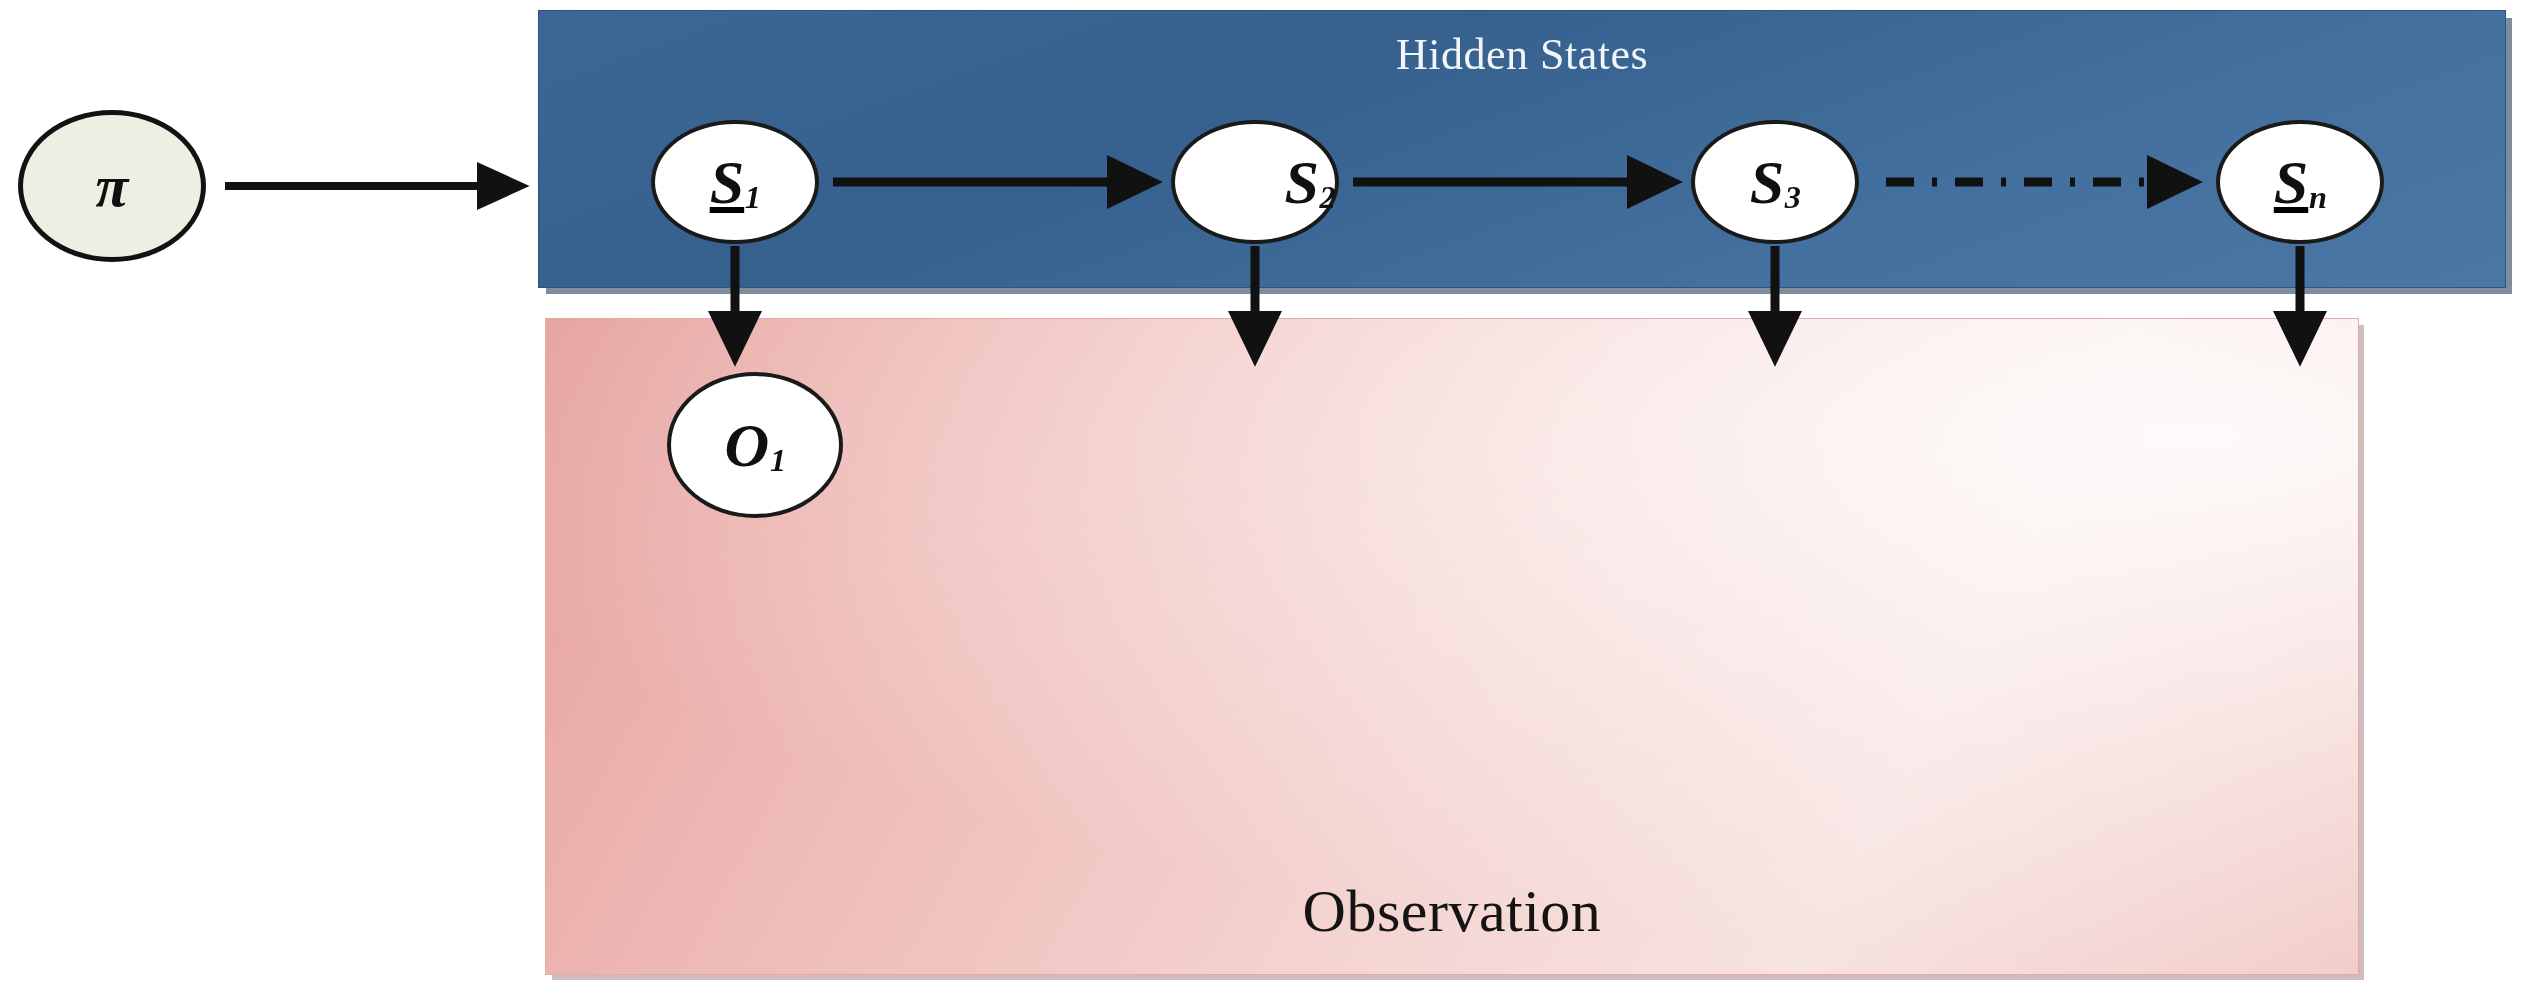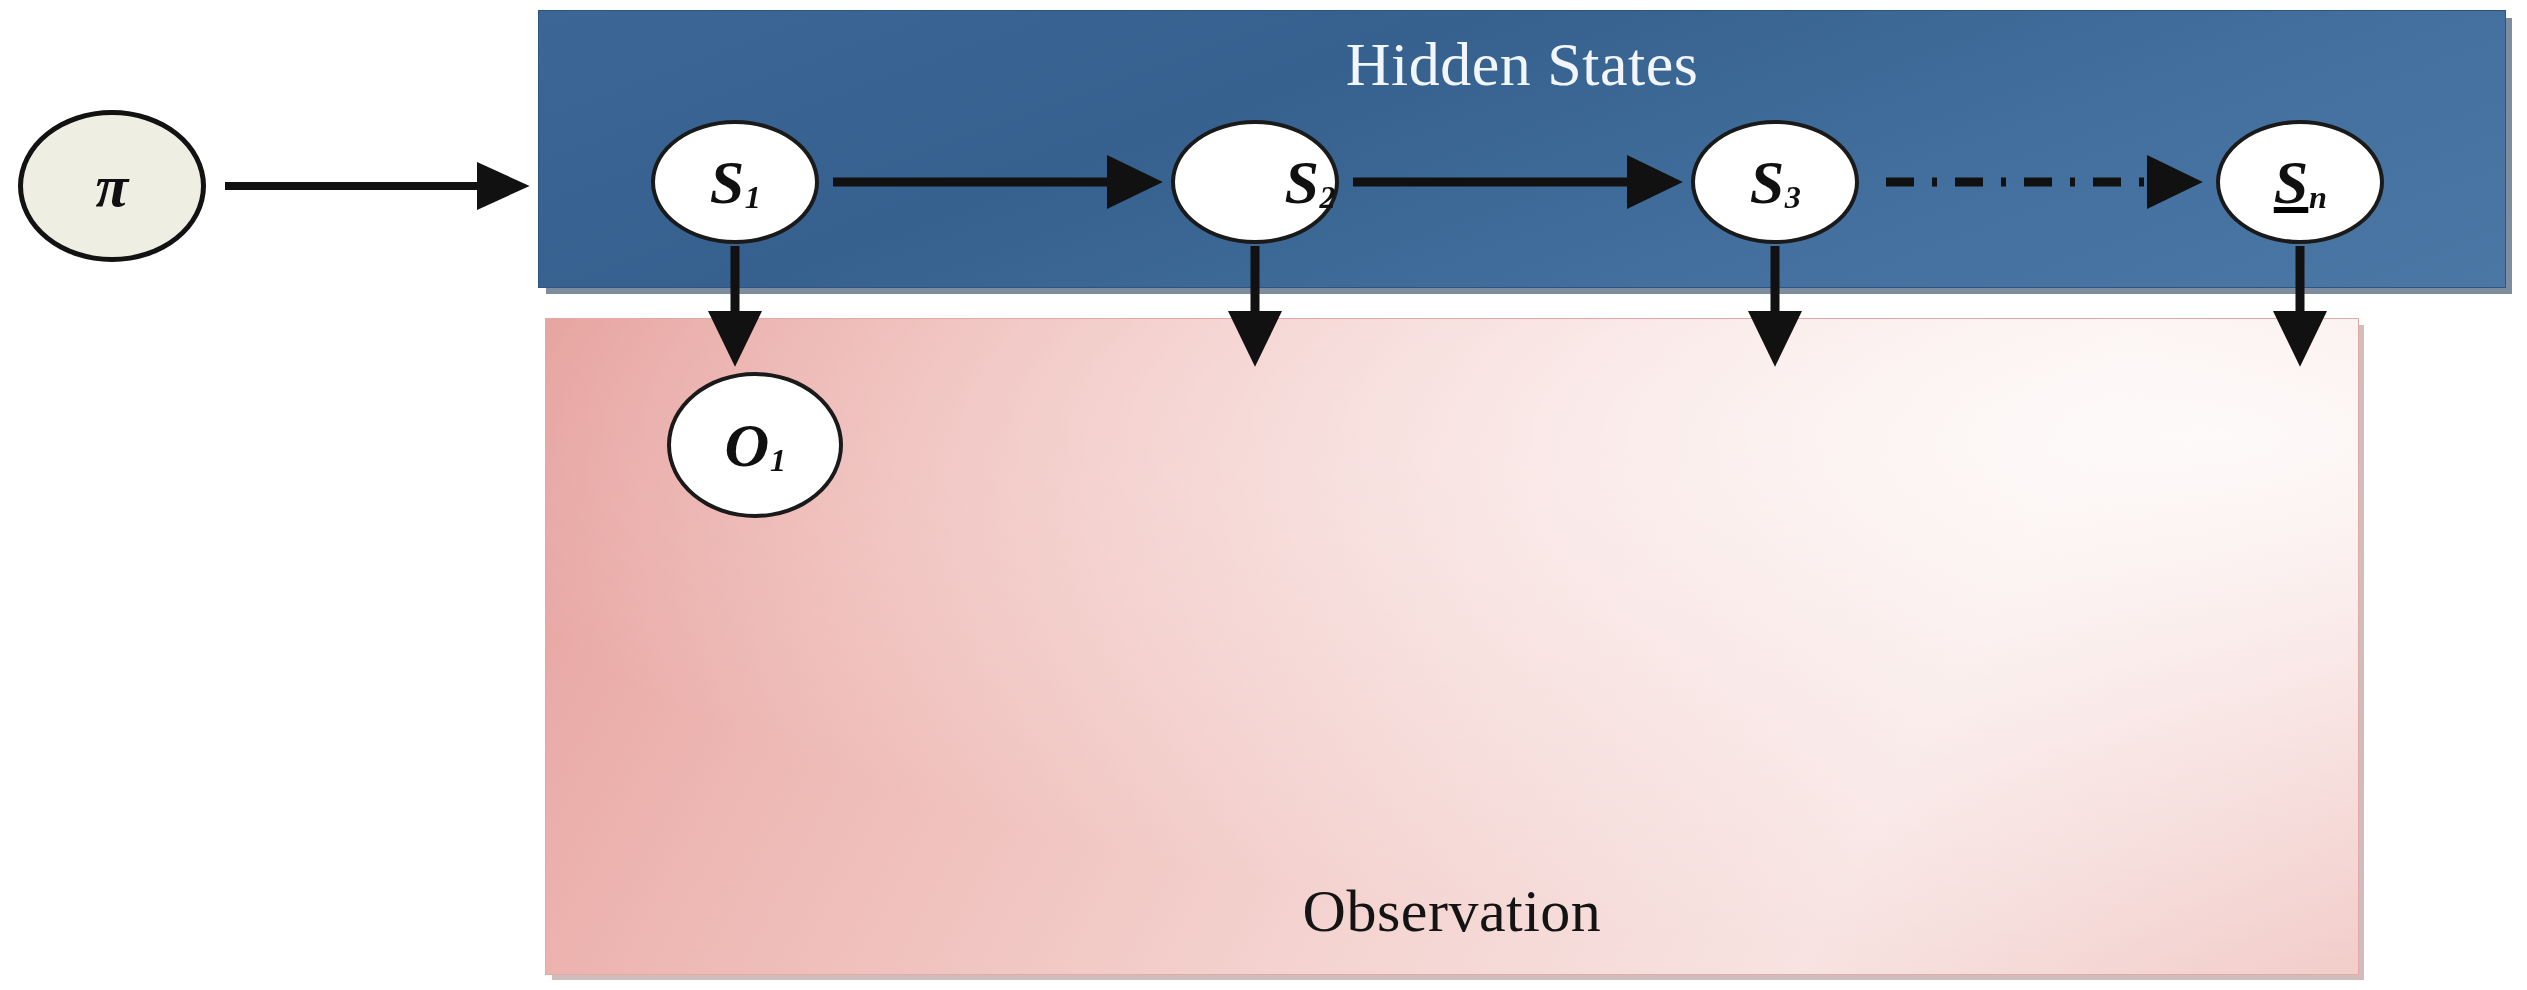--- a/index.html
+++ b/index.html
@@ -50,21 +50,21 @@
     position: absolute;
     width: 100%;
     text-align: center;
     font-family: "Liberation Serif", "DejaVu Serif", serif;
     font-weight: normal;
     white-space: nowrap;
     user-select: none;
   }
   #hidden-title {
     top: 18px;
-    font-size: 62px;
+    font-size: 44px;
     color: #f2f6fb;
     letter-spacing: 0.5px;
   }
   #observation-title {
     bottom: 28px;
     font-size: 60px;
     color: #141414;
     letter-spacing: 0.5px;
   }
 
@@ -157,21 +157,21 @@
   </div>
 
   <div class="panel" id="observation-panel">
     <div class="panel-caption" id="observation-title">Observation</div>
   </div>
 
   <div id="pi-node">
     <span id="pi-label">π</span>
   </div>
 
-  <div class="node state-node" style="left:651px;">
+  <div class="node state-node" style="left:651px;text-decoration:underline;">
     <span class="node-label"><span>S</span><sub>1</sub></span>
   </div>
   <div class="node state-node" style="left:1171px;justify-content:flex-end;">
     <span class="node-label"><span>S</span><sub>2</sub></span>
   </div>
   <div class="node state-node" style="left:1691px;">
     <span class="node-label"><span>S</span><sub>3</sub></span>
   </div>
   <div class="node state-node" style="left:2216px;text-decoration:underline;">
     <span class="node-label"><span>S</span><sub>n</sub></span>

